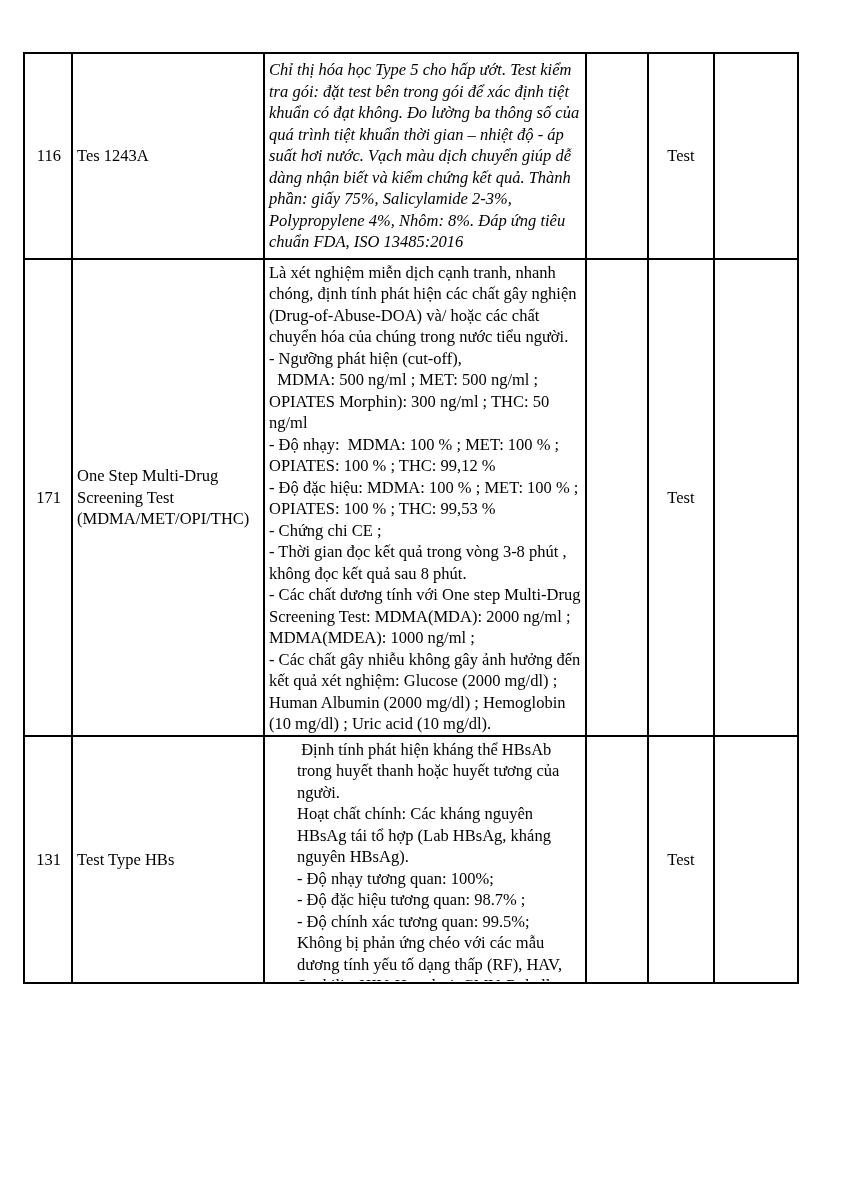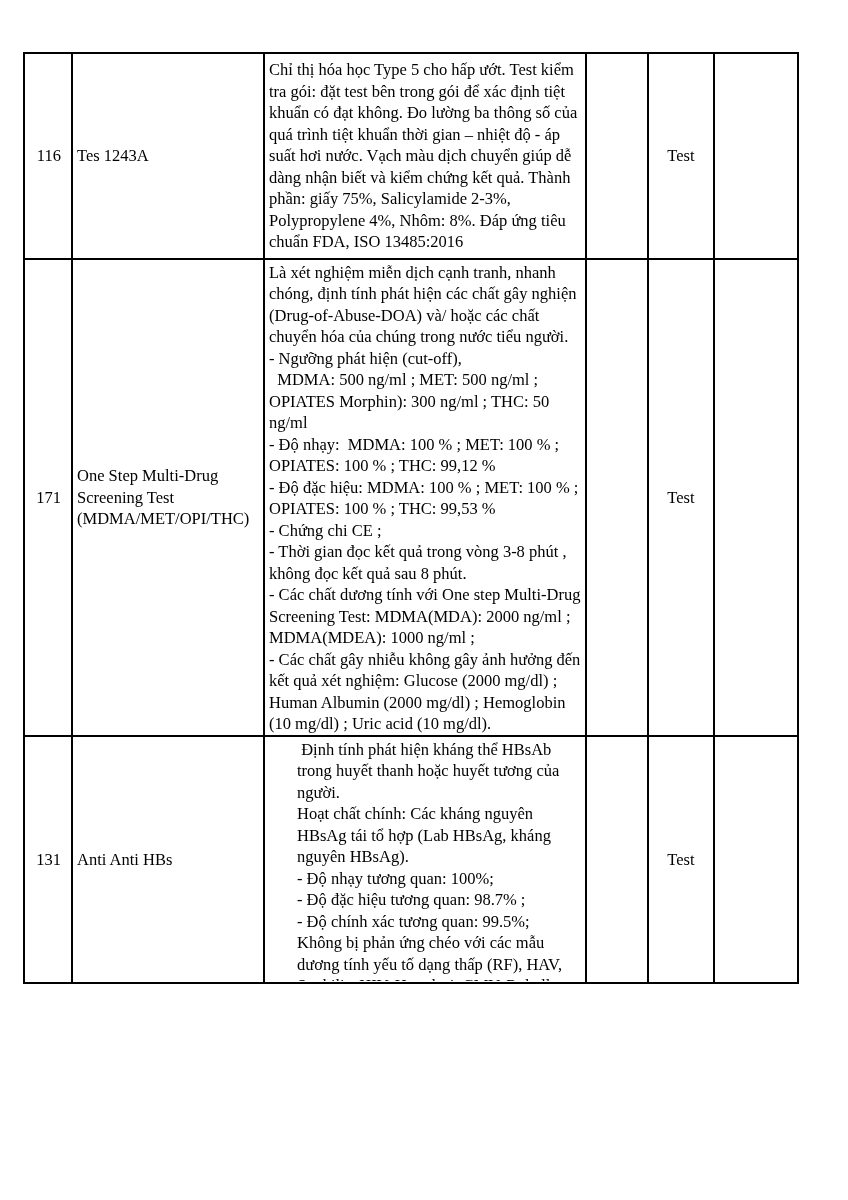--- a/index.html
+++ b/index.html
@@ -36,21 +36,21 @@
   tr.r1 { height: 477px; }
   tr.r2 { height: 247px; }
   td.c-stt  { text-align: right; padding-right: 10px; }
   td.c-name { padding-left: 4px; padding-right: 0; }
   td.c-desc { vertical-align: middle; }
   td.c-desc .desc-inner {
     padding: 0 3px 0 4px;
     white-space: pre-wrap;
     overflow: hidden;
   }
-  tr.r0 .desc-inner { max-height: 200px; }
+  tr.r0 .desc-inner { max-height: 200px; font-style: italic; }
   tr.r1 .desc-inner { max-height: 472px; }
   tr.r2 .desc-inner { max-height: 242px; margin-left: 28px; }
   td.c-unit { text-align: center; }
 </style>
 </head>
 <body>
 
 <div class="page">
   <table class="doc-table">
     <colgroup>
@@ -85,21 +85,21 @@
 - Thời gian đọc kết quả trong vòng 3-8 phút , không đọc kết quả sau 8 phút.
 - Các chất dương tính với One step Multi-Drug Screening Test: MDMA(MDA): 2000 ng/ml ; MDMA(MDEA): 1000 ng/ml ;
 - Các chất gây nhiễu không gây ảnh hưởng đến kết quả xét nghiệm: Glucose (2000 mg/dl) ; Human Albumin (2000 mg/dl) ; Hemoglobin (10 mg/dl) ; Uric acid (10 mg/dl).</div>
         </td>
         <td class="c-qty"></td>
         <td class="c-unit">Test</td>
         <td class="c-extra"></td>
       </tr>
       <tr class="r2">
         <td class="c-stt">131</td>
-        <td class="c-name">Anti Anti HBs</td>
+        <td class="c-name">Test Type HBs</td>
         <td class="c-desc">
           <div class="desc-inner"> Định tính phát hiện kháng thể HBsAb trong huyết thanh hoặc huyết tương của người.
 Hoạt chất chính: Các kháng nguyên HBsAg tái tổ hợp (Lab HBsAg, kháng nguyên HBsAg).
 - Độ nhạy tương quan: 100%;
 - Độ đặc hiệu tương quan: 98.7% ;
 - Độ chính xác tương quan: 99.5%;
 Không bị phản ứng chéo với các mẫu dương tính yếu tố dạng thấp (RF), HAV, Syphilis, HIV, H. pylori, CMV, Rubella.
 Đọc kết quả tại 15 phút.</div>
         </td>
         <td class="c-qty"></td>

